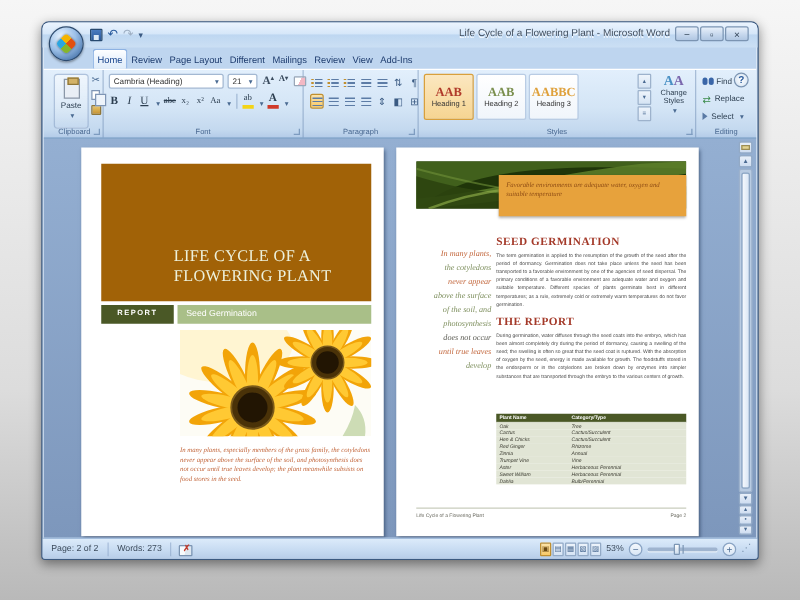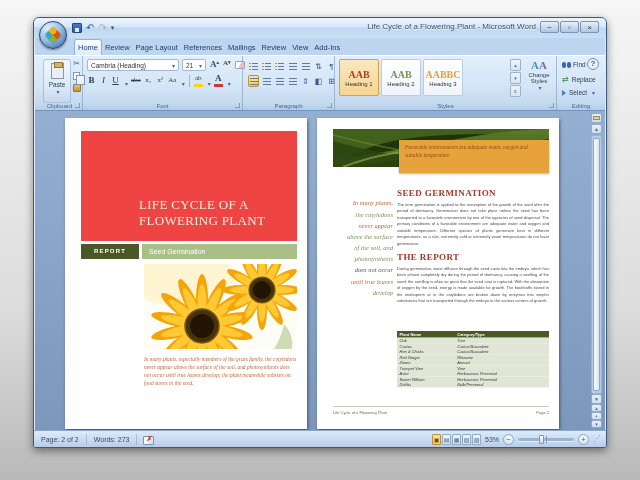--- a/index.html
+++ b/index.html
@@ -75,21 +75,21 @@
   
   .ebtn{position:absolute;left:5px;display:flex;align-items:center;gap:3px;font-size:6.5px;color:#2c3e50;white-space:nowrap}
   .i-find{width:4px;height:6px;background:#3a66a8;border-radius:2px;box-shadow:5px 0 0 #3a66a8;margin-right:4px}
   .i-replace{color:#3a8a4a;font-size:8px}
   .i-select{width:0;height:0;border-left:4px solid #5a7aa5;border-top:3px solid transparent;border-bottom:3px solid transparent}
 
   
   .docarea{position:absolute;left:1px;right:1px;top:93px;bottom:17px;background:linear-gradient(#94afd2,#7d97bc);overflow:hidden}
   .page{position:absolute;top:7px;width:242px;height:311px;background:#fff;box-shadow:1px 2px 3px rgba(15,35,65,.55)}
   .p1{left:30px}.p2{left:282px}
-  .titleblock{position:absolute;left:16px;top:13px;width:216px;height:110px;background:#ef4444}
+  .titleblock{position:absolute;left:16px;top:13px;width:216px;height:110px;background:#a16207}
   .doctitle{position:absolute;left:58px;bottom:12px;font-family:"Liberation Serif",serif;font-size:13px;line-height:16px;color:#edf1dc;white-space:pre-line;letter-spacing:.3px}
   .reportbox{position:absolute;left:16px;top:126px;width:58px;height:15px;background:#4a5826;color:#fff;font-size:6px;font-weight:bold;letter-spacing:1.2px;text-align:center;line-height:15px}
   .subbar{position:absolute;left:77px;top:126px;width:155px;height:15px;background:#a9bf88;color:#fff;font-size:7px;line-height:15px;padding-left:7px}
   .sunflower{position:absolute;left:79px;top:146px;width:153px;height:85px}
   .caption{position:absolute;left:79px;top:238px;width:153px;height:42px;overflow:visible}
   .t60{font-size:9px;line-height:13px;transform:scale(.6);transform-origin:0 0;width:166.666%}
   .t50{font-size:8px;line-height:13px;transform:scale(.5);transform-origin:0 0;width:200%}
   .t62{font-size:10.5px;line-height:18px;transform:scale(.62);transform-origin:0 0;width:161.29%}
   .caption .t60{font-family:"Liberation Serif",serif;font-style:italic;color:#c2653a}
   
@@ -153,21 +153,21 @@
         <span class="wbtn">−</span>
         <span class="wbtn">▫</span>
         <span class="wbtn">×</span>
       </div>
     </div>
 
     <div class="tabrow">
         <div class="tab active">Home</div>
         <div class="tab">Review</div>
         <div class="tab">Page Layout</div>
-        <div class="tab">References</div>
+        <div class="tab">Different</div>
         <div class="tab">Mailings</div>
         <div class="tab">Review</div>
         <div class="tab">View</div>
         <div class="tab">Add-Ins</div>
       </div>
     <div class="helpbtn">?</div>
 
     <div class="ribbon">
 
       <div class="group" style="left:2px;width:46px">

